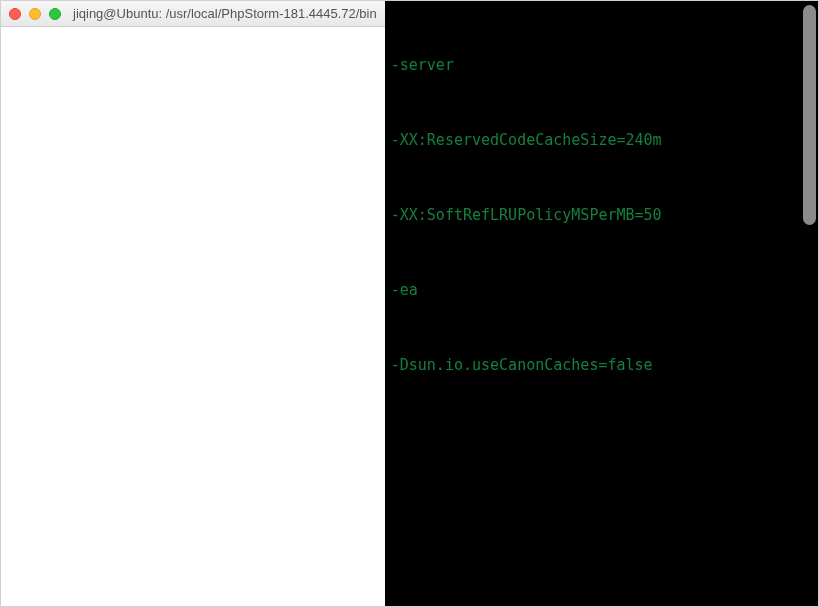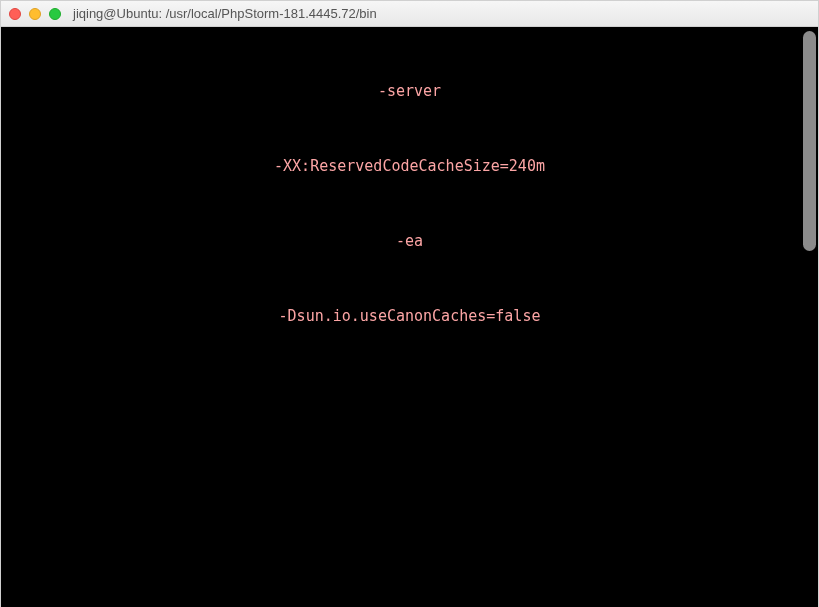--- a/index.html
+++ b/index.html
@@ -9,21 +9,21 @@
     width: 819px;
     height: 607px;
     overflow: hidden;
   }
   .window {
     width: 819px;
     height: 607px;
     background: #fff;
     border: 1px solid #d0d0d0;
     display: flex;
-    flex-direction: column;
+    flex-direction: row;
   }
   .titlebar {
     height: 26px;
     background: linear-gradient(#f6f6f6, #e8e8e8);
     border-bottom: 1px solid #d0d0d0;
     display: flex;
     align-items: center;
     padding: 0 8px;
     flex: 0 0 auto;
   }
@@ -53,21 +53,21 @@
     font-family: "DejaVu Sans Mono", Menlo, Consolas, monospace;
     font-size: 15px;
     line-height: 25px;
     padding: 2px 6px 0 6px;
     position: relative;
     display: flex;
     flex-direction: column;
     white-space: pre;
   }
   .terminal-content { flex: 1 1 auto; }
-  .file-line { color: #fca5a5; text-align: center; }
+  .file-line { color: #15803d; }
   .scrollbar {
     position: absolute;
     right: 2px;
     top: 4px;
     width: 13px;
     height: 220px;
     background: #aeaeae;
     border-radius: 7px;
     opacity: 0.8;
   }
@@ -83,20 +83,21 @@
       <div class="tl minimize"></div>
       <div class="tl zoom"></div>
     </div>
     <div class="title-text">jiqing@Ubuntu: /usr/local/PhpStorm-181.4445.72/bin</div>
   </div>
 
   <div class="terminal">
     <div class="terminal-content">
       <div class="file-line">-server</div>
       <div class="file-line">-XX:ReservedCodeCacheSize=240m</div>
+      <div class="file-line">-XX:SoftRefLRUPolicyMSPerMB=50</div>
       <div class="file-line">-ea</div>
       <div class="file-line">-Dsun.io.useCanonCaches=false</div>
       
       
       
       
       
       
       
       

